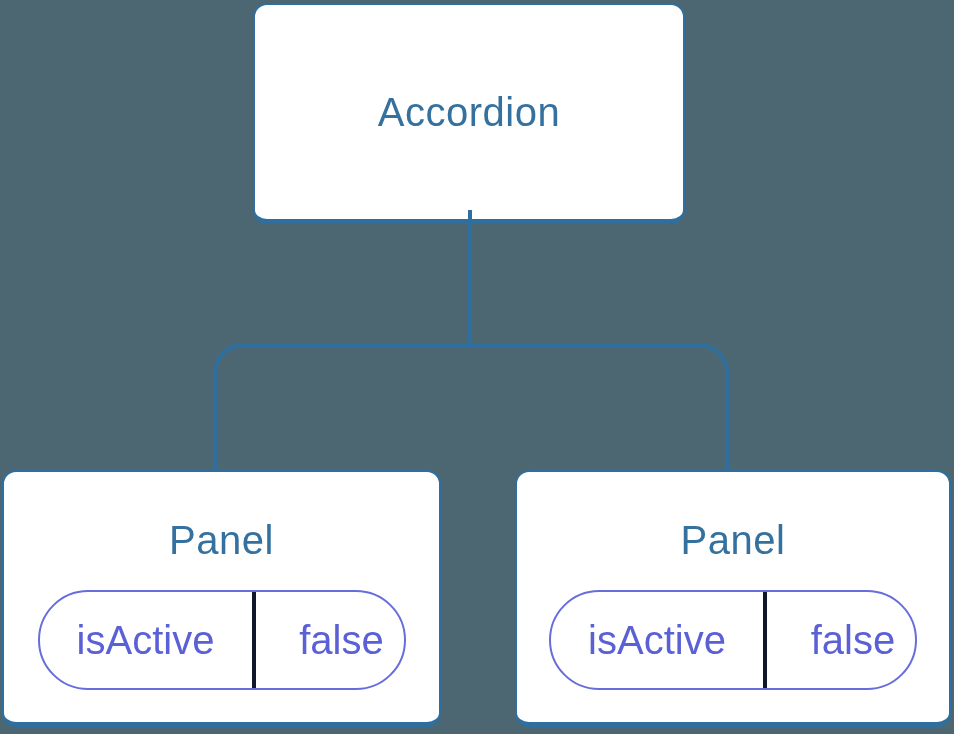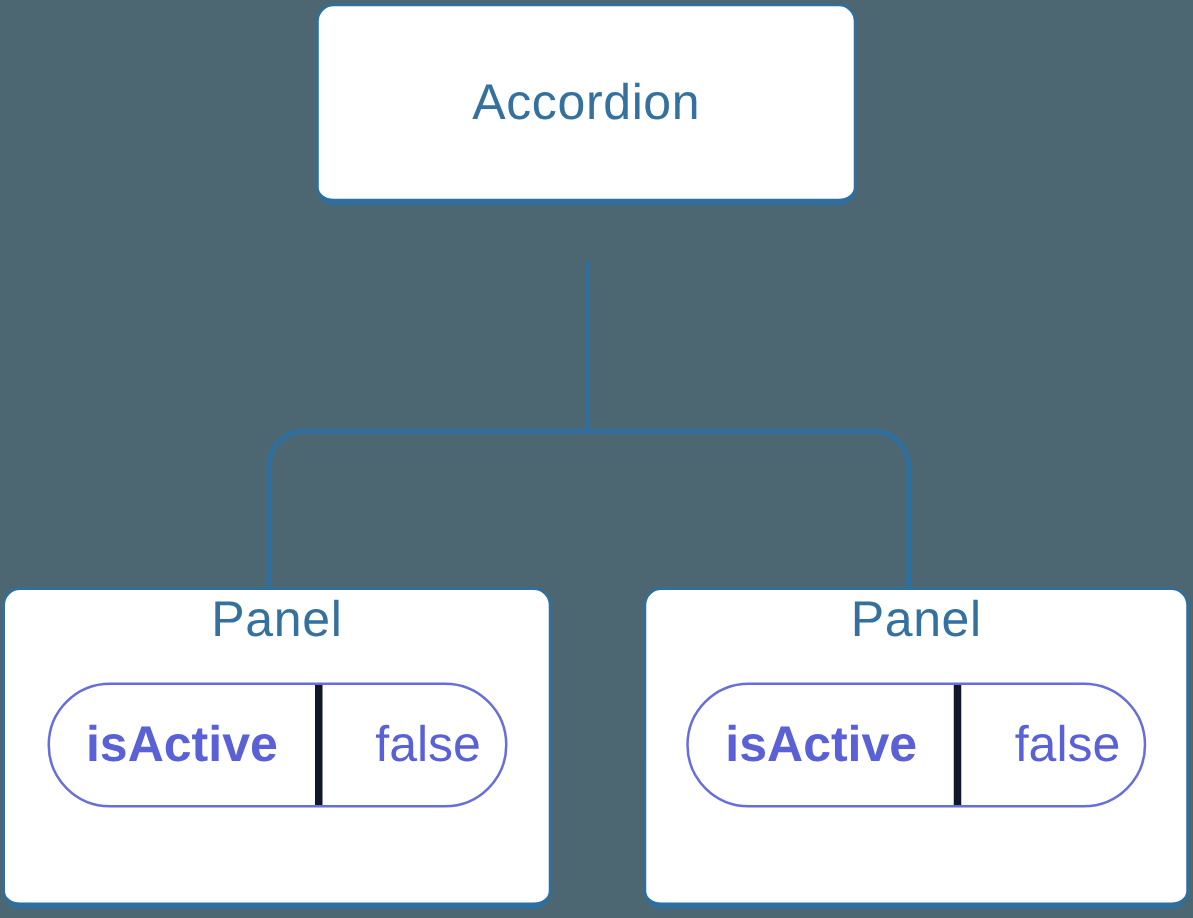--- a/index.html
+++ b/index.html
@@ -22,38 +22,39 @@
     background: #FFFFFF;
     border: 2px solid #2E6F9F;
     border-bottom-width: 5px;
     border-radius: 14px;
     box-sizing: border-box;
   }
   .node-root {
     left: 253px;
     top: 3px;
     width: 432px;
-    height: 161px;
+    height: 221px;
     display: flex;
     align-items: center;
     justify-content: center;
   }
   .node-label {
     color: #35719F;
     font-size: 40px;
     font-weight: 500;
     letter-spacing: 0.5px;
   }
   .node-panel {
     top: 470px;
     width: 439px;
     height: 257px;
     display: flex;
     flex-direction: column;
     align-items: center;
+    padding-top: 44px;
   }
   .node-panel.left  { left: 2px; }
   .node-panel.right { left: 515px; width: 436px; }
   .panel-title {
     color: #35719F;
     font-size: 40px;
     font-weight: 500;
     line-height: 48px;
     letter-spacing: 0.5px;
   }
@@ -72,22 +73,21 @@
   .pill-cell {
     display: flex;
     align-items: center;
     justify-content: center;
     color: #5A60D6;
     font-size: 40px;
     font-weight: 500;
   }
   .pill-cell.name {
     width: 212px;
-    border-right: 6px solid #0f172a;
-    font-weight: bold;
+    border-right: 4px solid #0f172a;
   }
   .pill-cell.value {
     flex: 1;
     margin-left: 24px;
   }
   
   .connector-stem {
     position: absolute;
     left: 468px;
     top: 210px;

